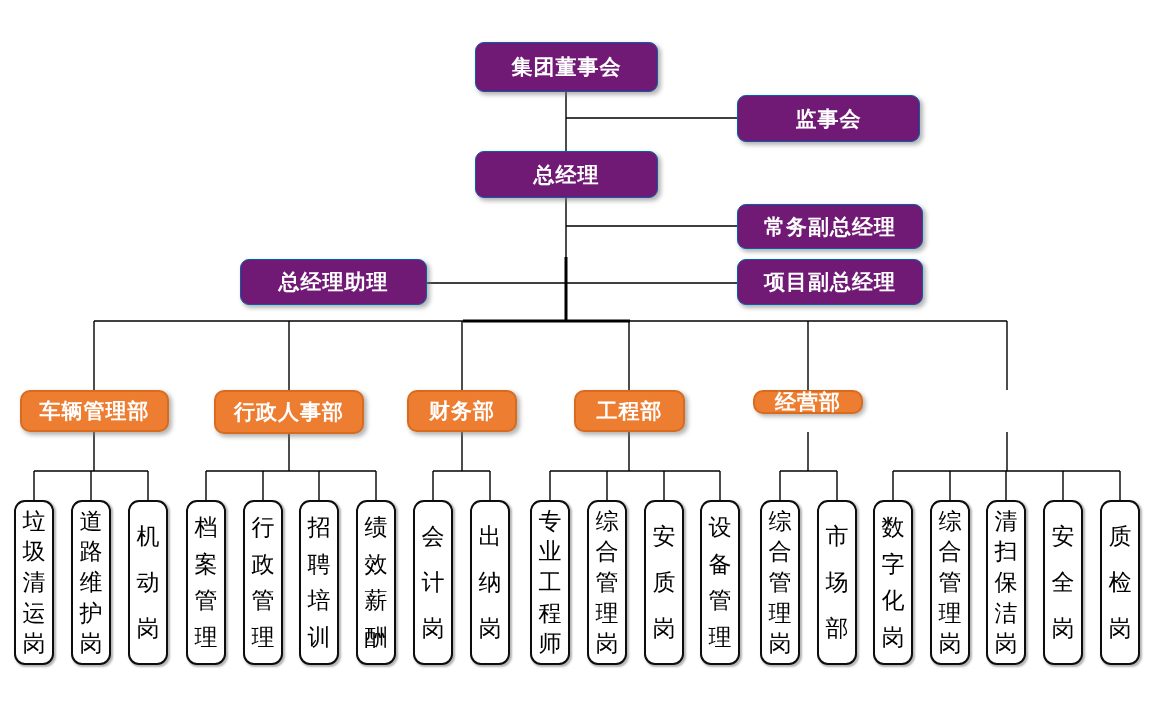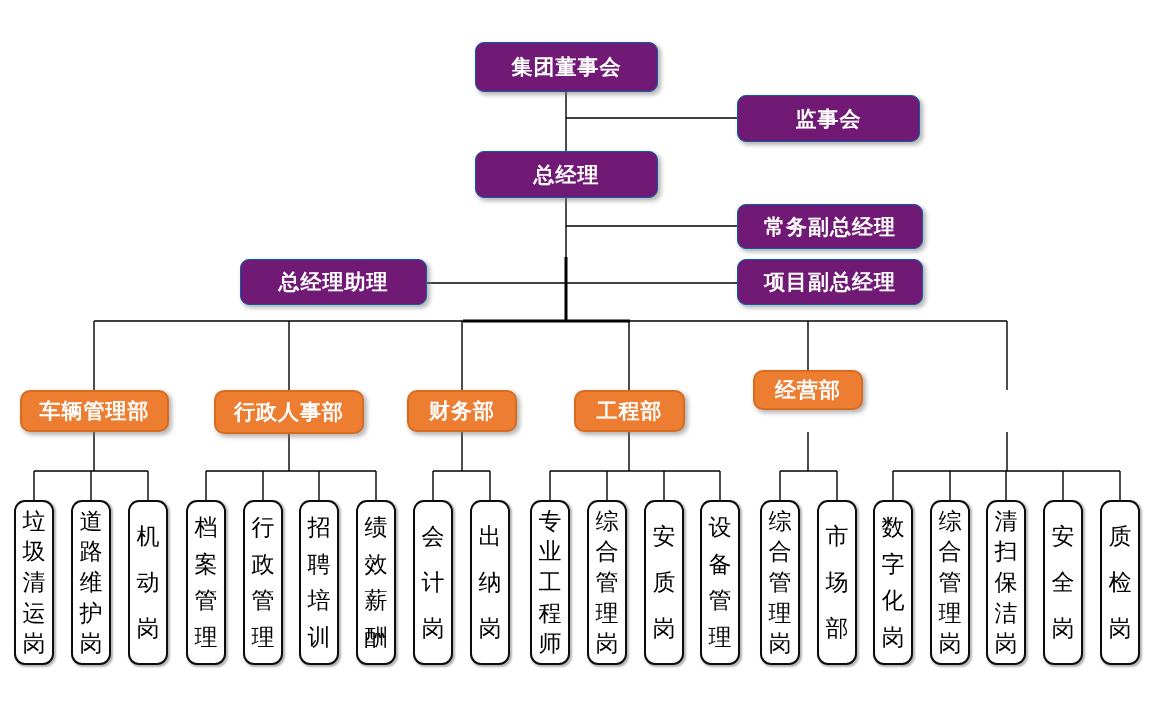--- a/index.html
+++ b/index.html
@@ -142,21 +142,21 @@
   <div class="node blue" style="left:737px; top:204px; width:186px; height:45px;">常务副总经理</div>
 
   <div class="node blue" style="left:240px; top:259px; width:187px; height:46px;">总经理助理</div>
 
   <div class="node blue" style="left:737px; top:259px; width:186px; height:46px;">项目副总经理</div>
 
   <div class="node orange" style="left:20px; top:390px; width:149px; height:42px;">车辆管理部</div>
   <div class="node orange" style="left:214px; top:390px; width:150px; height:44px;">行政人事部</div>
   <div class="node orange" style="left:407px; top:390px; width:110px; height:42px;">财务部</div>
   <div class="node orange" style="left:574px; top:390px; width:111px; height:42px;">工程部</div>
-  <div class="node orange" style="left:753px; top:370px; width:110px; height:40px;text-align:right;">经营部</div>
+  <div class="node orange" style="left:753px; top:390px; width:110px; height:24px;text-align:right;">经营部</div>
 
   <div class="pos" style="left:14px; top:500px;">
       <span>垃</span>
       <span>圾</span>
       <span>清</span>
       <span>运</span>
       <span>岗</span>
     </div>
   <div class="pos" style="left:71px; top:500px;">
       <span>道</span>

